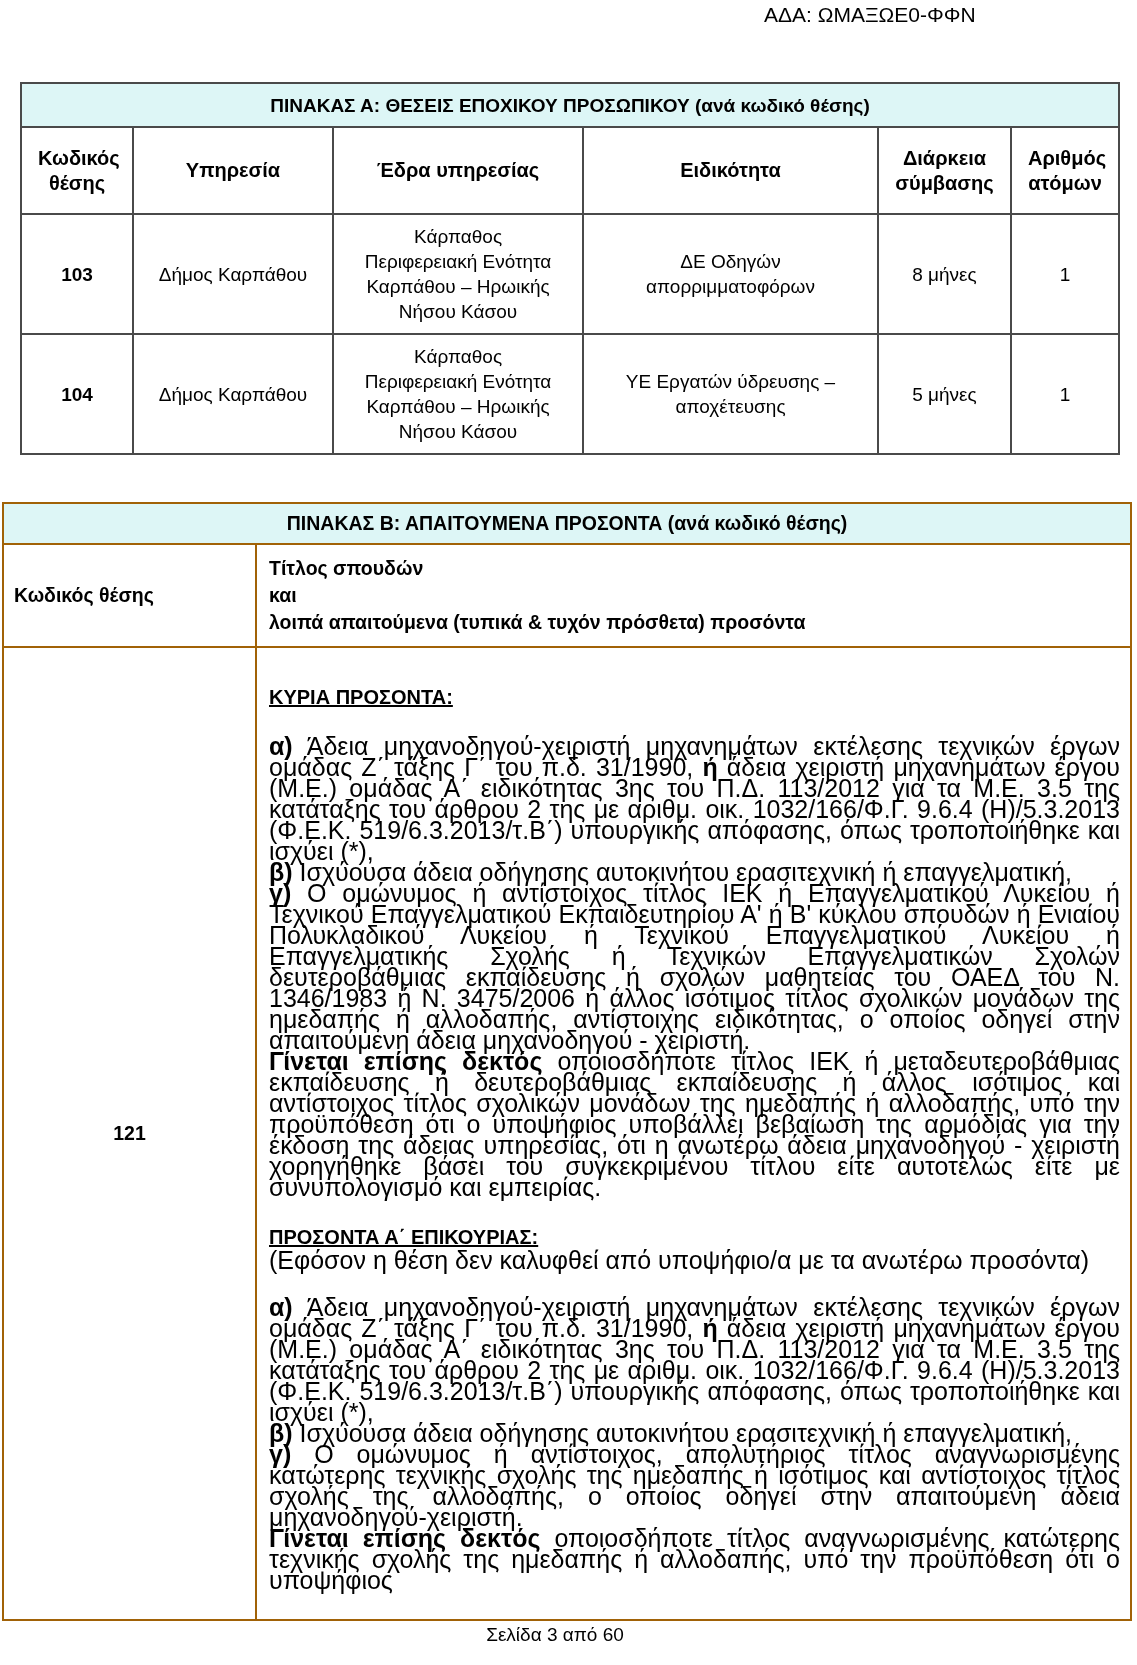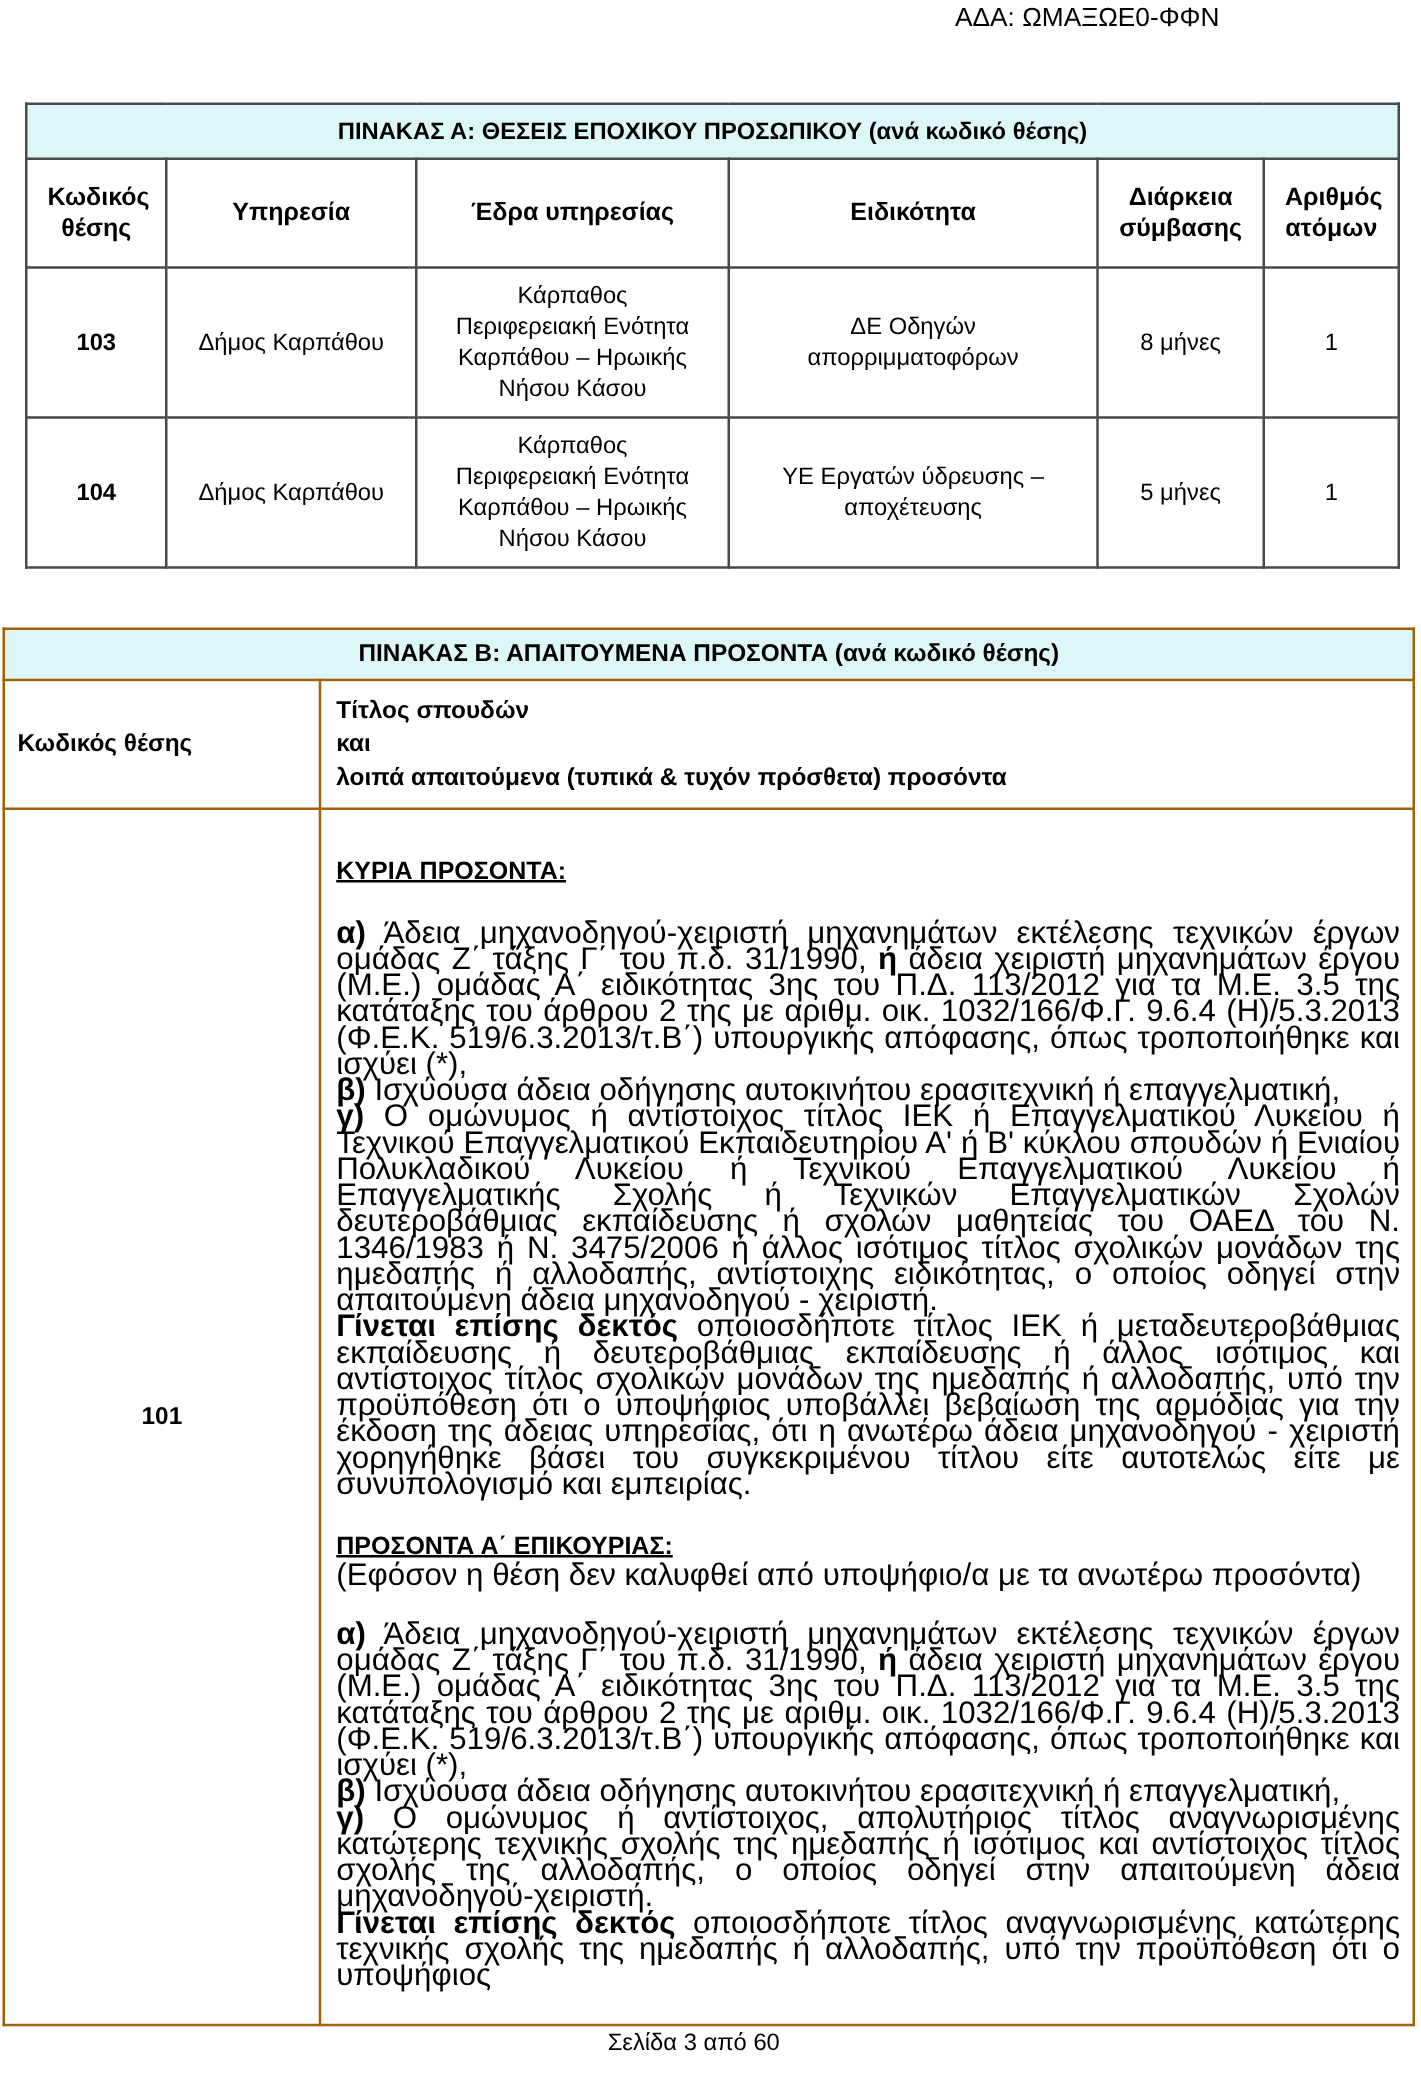--- a/index.html
+++ b/index.html
@@ -142,21 +142,21 @@
       <tr>
         <td class="band" colspan="2">ΠΙΝΑΚΑΣ Β: ΑΠΑΙΤΟΥΜΕΝΑ ΠΡΟΣΟΝΤΑ (ανά κωδικό θέσης)</td>
       </tr>
       <tr>
         <td class="b-col1-header">Κωδικός θέσης</td>
         <td class="b-col2-header preline">Τίτλος σπουδών
 και
 λοιπά απαιτούμενα (τυπικά &amp; τυχόν πρόσθετα) προσόντα</td>
       </tr>
       <tr>
-        <td class="b-code-cell">101</td>
+        <td class="b-code-cell">121</td>
         <td class="b-body-cell">
             <div class="b-heading">ΚΥΡΙΑ ΠΡΟΣΟΝΤΑ:</div>
             <div class="spacer"></div>
             <div class="b-para"><span class="bold">α)</span><span> Άδεια μηχανοδηγού-χειριστή μηχανημάτων εκτέλεσης τεχνικών έργων ομάδας Ζ΄ τάξης Γ΄ του π.δ. 31/1990, </span><span class="bold">ή</span><span> άδεια χειριστή μηχανημάτων έργου (Μ.Ε.) ομάδας Α΄ ειδικότητας 3ης του Π.Δ. 113/2012 για τα Μ.Ε. 3.5 της κατάταξης του άρθρου 2 της με αριθμ. οικ. 1032/166/Φ.Γ. 9.6.4 (Η)/5.3.2013 (Φ.Ε.Κ. 519/6.3.2013/τ.Β΄) υπουργικής απόφασης, όπως τροποποιήθηκε και ισχύει (*),</span></div>
             <div class="b-para"><span class="bold">β)</span><span> Ισχύουσα άδεια οδήγησης αυτοκινήτου ερασιτεχνική ή επαγγελματική,</span></div>
             <div class="b-para"><span class="bold">γ)</span><span> Ο ομώνυμος ή αντίστοιχος τίτλος ΙΕΚ ή Επαγγελματικού Λυκείου ή Τεχνικού Επαγγελματικού Εκπαιδευτηρίου Α' ή Β' κύκλου σπουδών ή Ενιαίου Πολυκλαδικού Λυκείου ή Τεχνικού Επαγγελματικού Λυκείου ή Επαγγελματικής Σχολής ή Τεχνικών Επαγγελματικών Σχολών δευτεροβάθμιας εκπαίδευσης ή σχολών μαθητείας του ΟΑΕΔ του Ν. 1346/1983 ή Ν. 3475/2006 ή άλλος ισότιμος τίτλος σχολικών μονάδων της ημεδαπής ή αλλοδαπής, αντίστοιχης ειδικότητας, ο οποίος οδηγεί στην απαιτούμενη άδεια μηχανοδηγού - χειριστή.</span></div>
             <div class="b-para"><span class="bold">Γίνεται επίσης δεκτός</span><span> οποιοσδήποτε τίτλος ΙΕΚ ή μεταδευτεροβάθμιας εκπαίδευσης ή δευτεροβάθμιας εκπαίδευσης ή άλλος ισότιμος και αντίστοιχος τίτλος σχολικών μονάδων της ημεδαπής ή αλλοδαπής, υπό την προϋπόθεση ότι ο υποψήφιος υποβάλλει βεβαίωση της αρμόδιας για την έκδοση της άδειας υπηρεσίας, ότι η ανωτέρω άδεια μηχανοδηγού - χειριστή χορηγήθηκε βάσει του συγκεκριμένου τίτλου είτε αυτοτελώς είτε με συνυπολογισμό και εμπειρίας.</span></div>
             <div class="spacer"></div>
             <div class="b-heading">ΠΡΟΣΟΝΤΑ Α΄ ΕΠΙΚΟΥΡΙΑΣ:</div>
             <div class="b-para"><span>(Εφόσον η θέση δεν καλυφθεί από υποψήφιο/α με τα ανωτέρω προσόντα)</span></div>

